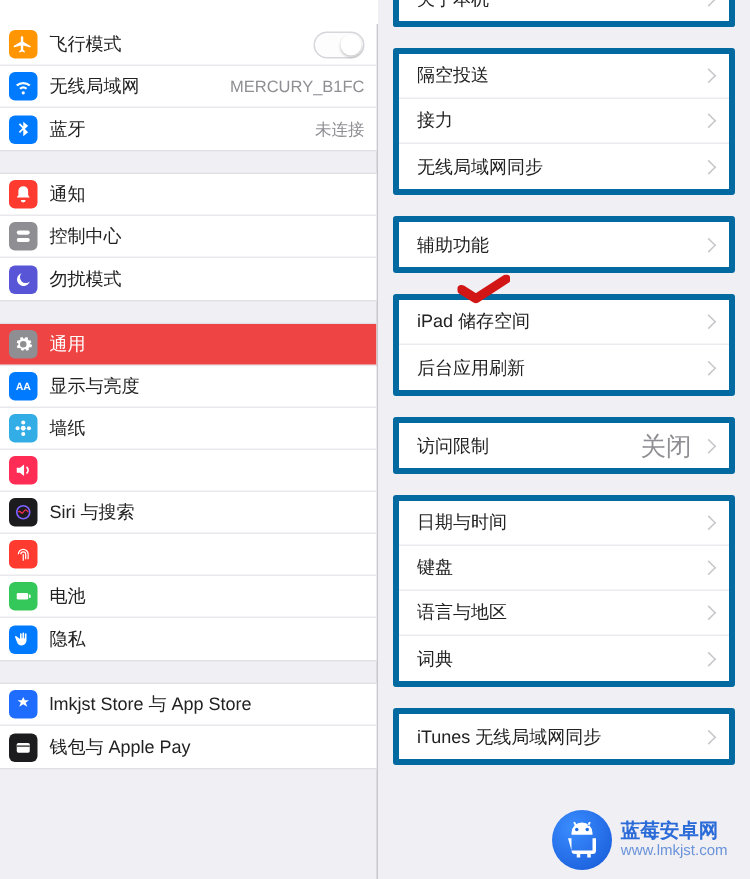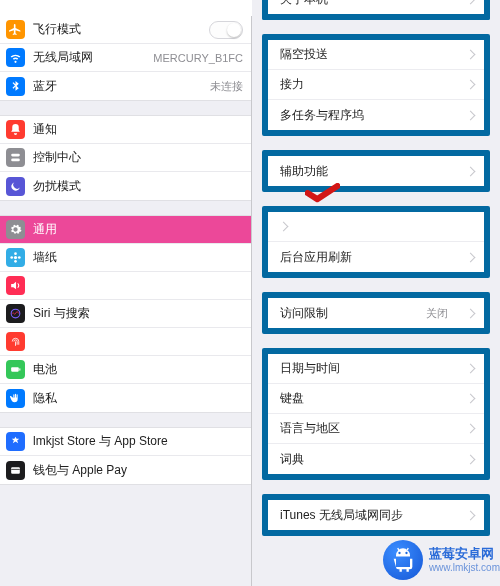--- a/index.html
+++ b/index.html
@@ -26,72 +26,72 @@
   }
   .row:last-child { border-bottom: none; }
   .row .icon {
     width: 19px; height: 19px; border-radius: 4px;
     margin-right: 8px; display: flex; align-items: center; justify-content: center;
     flex-shrink: 0;
   }
   .row .icon svg { width: 13px; height: 13px; }
   .row .label { flex: 1; }
   .row .value { color: #8e8e93; font-size: 11px; }
-  .row.selected { background: #ec4899; color: #fff; }
+  .row.selected { background: #ef4444; color: #fff; }
 
   .toggle {
     width: 34px; height: 18px; border-radius: 9px;
     border: 1px solid #d6d6db; background: #fdfdfd;
     position: relative;
   }
   .toggle::after {
     content: ""; position: absolute; right: 1px; top: 1px;
     width: 14px; height: 14px; border-radius: 50%;
     background: #fff; box-shadow: 0 1px 2px rgba(0,0,0,.25);
   }
 
   
   .right {
     flex: 1; height: 100%; background: #efeff4;
     overflow: hidden; position: relative;
   }
   .rgroup {
     background: #fff;
     margin: 14px 10px 0 10px;
-    border: 6px solid #0369a1;
+    border: 4px solid #0369a1;
     border-radius: 2px;
   }
   .rgroup:first-child { margin-top: 0; border-top: none; border-radius: 0 0 2px 2px; }
   .rrow {
     display: flex; align-items: center;
     height: 30px; padding: 0 10px 0 12px;
     font-size: 12px; color: #222;
     border-bottom: 1px solid #ececf0;
     position: relative;
   }
   .rrow:last-child { border-bottom: none; }
   .rrow .rlabel { flex: 1; }
-  .rrow .rvalue { color: #8e8e93; font-size: 11px; margin-right: 19px; }
+  .rrow .rvalue { color: #8e8e93; font-size: 17px; margin-right: 8px; }
   .chevron {
     width: 7px; height: 7px;
     border-top: 1.5px solid #c7c7cc;
     border-right: 1.5px solid #c7c7cc;
     transform: rotate(45deg);
   }
 
   
   .redcheck {
     position: absolute; left: 305px; top: 183px;
     pointer-events: none;
   }
   .redcheck svg { width: 35px; height: 20px; }
 
   
   .watermark {
-    position: absolute; right: 0; bottom: 6px;
+    position: absolute; right: 15px; bottom: 6px;
     display: flex; align-items: center; gap: 6px;
     color: #2a6bd8; font-size: 13px; font-weight: 600;
     pointer-events: none;
   }
   .watermark .badge {
     width: 40px; height: 40px; border-radius: 50%;
     background: radial-gradient(circle at 35% 30%, #3b8dff, #1557d6);
     display: flex; align-items: center; justify-content: center;
   }
   .watermark .badge svg { width: 28px; height: 28px; }
@@ -176,20 +176,28 @@
   <div class="group">
     <div class="row selected">
       <span class="icon bg-gray">
         <svg viewBox="0 0 24 24" fill="#fff">
             <path d="M12 8a4 4 0 100 8 4 4 0 000-8zm9 4l2 1-1 3-2-.5a8 8 0 01-1.5 1.5l.5 2-3 1-1-2h-2l-1 2-3-1 .5-2A8 8 0 017 16.5L5 17l-1-3 2-1v-2L4 10l1-3 2 .5A8 8 0 018.5 6L8 4l3-1 1 2h2l1-2 3 1-.5 2A8 8 0 0119 7.5l2-.5 1 3-2 1z"></path>
           </svg>
       </span>
       <span class="label">通用</span>
     </div>
     <div class="row">
+      <span class="icon bg-blue">
+        <svg viewBox="0 0 24 24" fill="#fff">
+            <text x="12" y="17" text-anchor="middle" font-size="13" font-weight="bold">AA</text>
+          </svg>
+      </span>
+      <span class="label">显示与亮度</span>
+    </div>
+    <div class="row">
       <span class="icon bg-cyan">
         <svg viewBox="0 0 24 24" fill="#fff">
             <circle cx="12" cy="12" r="3"></circle>
             <circle cx="12" cy="5" r="2.5"></circle>
             <circle cx="12" cy="19" r="2.5"></circle>
             <circle cx="5" cy="12" r="2.5"></circle>
             <circle cx="19" cy="12" r="2.5"></circle>
           </svg>
       </span>
       <span class="label">墙纸</span>
@@ -273,34 +281,35 @@
   <div class="rgroup">
     <div class="rrow">
       <span class="rlabel">隔空投送</span>
       <span class="chevron"></span>
     </div>
     <div class="rrow">
       <span class="rlabel">接力</span>
       <span class="chevron"></span>
     </div>
     <div class="rrow">
-      <span class="rlabel">多任务与程序坞</span>
+      <span class="rlabel">无线局域网同步</span>
       <span class="chevron"></span>
     </div>
   </div>
 
   <div class="rgroup">
     <div class="rrow">
       <span class="rlabel">辅助功能</span>
       <span class="chevron"></span>
     </div>
   </div>
 
   <div class="rgroup">
     <div class="rrow">
+      <span class="rlabel">iPad 储存空间</span>
       <span class="chevron"></span>
     </div>
     <div class="rrow">
       <span class="rlabel">后台应用刷新</span>
       <span class="chevron"></span>
     </div>
   </div>
 
   <div class="rgroup">
     <div class="rrow">

